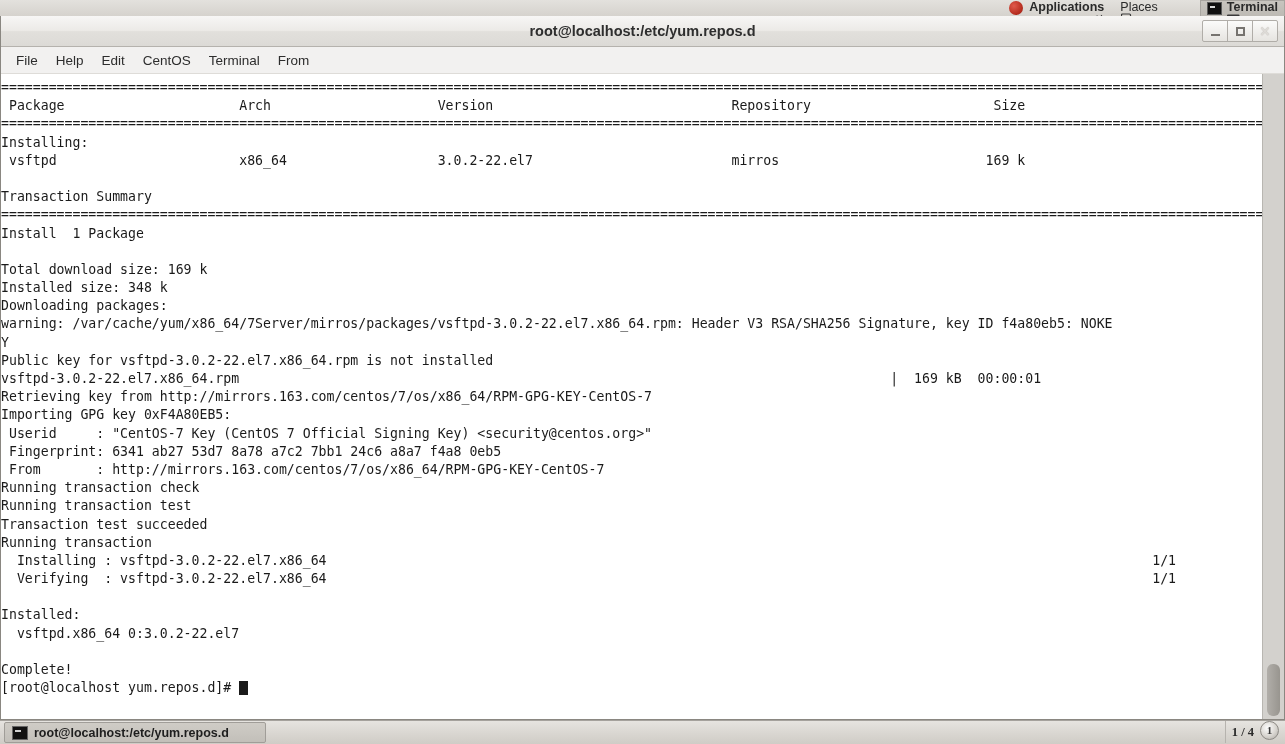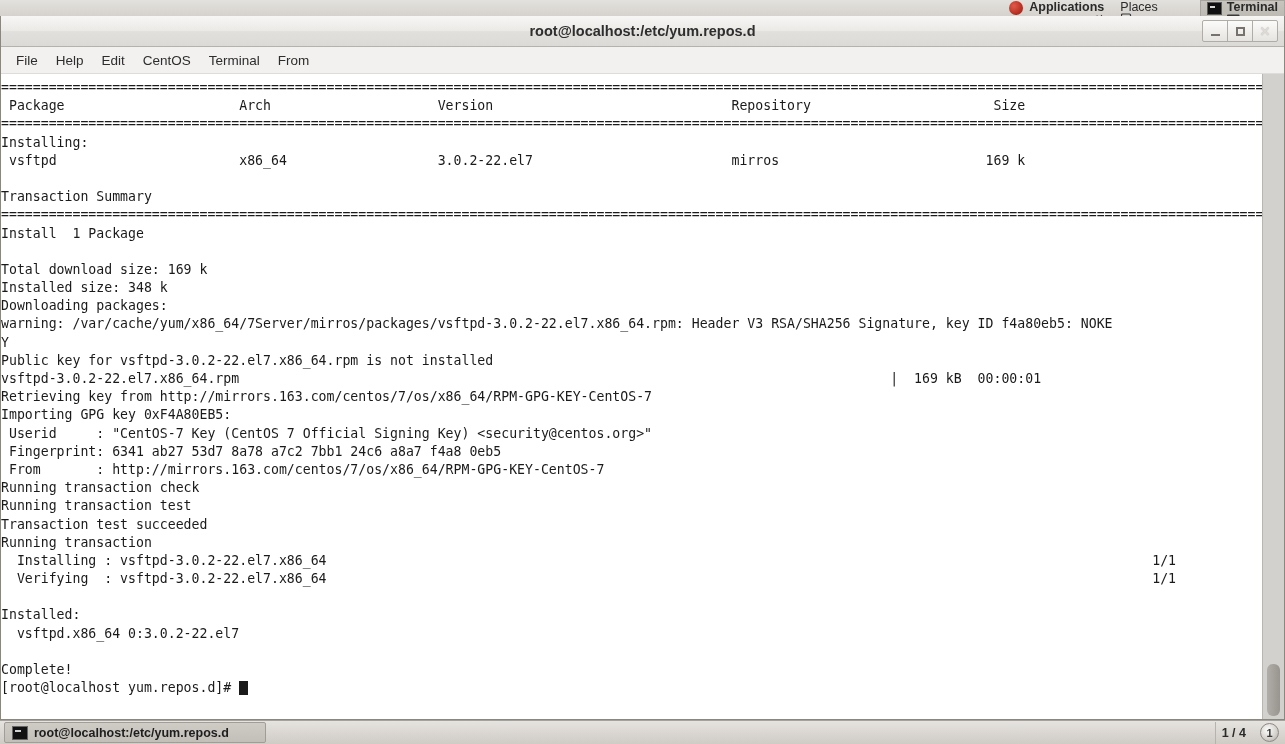--- a/index.html
+++ b/index.html
@@ -167,22 +167,22 @@
   }
   .task-ico {
     width: 16px; height: 14px; background: #111;
     border: 1px solid #666; position: relative; flex: 0 0 16px;
   }
   .task-ico::after {
     content: ""; position: absolute; left: 2px; top: 3px;
     width: 6px; height: 2px; background: #d0d0d0;
   }
   #taskbar-right {
-    margin-left: auto; display: flex; align-items: center; gap: 8px;
-    padding-right: 4px; height: 24px;
+    margin-left: auto; display: flex; align-items: flex-start; 
+    padding-right: 4px; height: 24px; font-family: Liberation Serif, serif;
   }
   #workspace-count {
     font-size: 12.5px; font-weight: bold; color: #2a2a2a;
     padding: 0 6px; border-left: 1px solid #b6b3ae;
     line-height: 22px;
   }
   #workspace-circle {
     width: 19px; height: 19px; border-radius: 50%;
     background: radial-gradient(circle at 40% 35%, #fdfdfd 0%, #d8d5d0 55%, #a8a5a0 100%);
     border: 1px solid #8d8a85;

